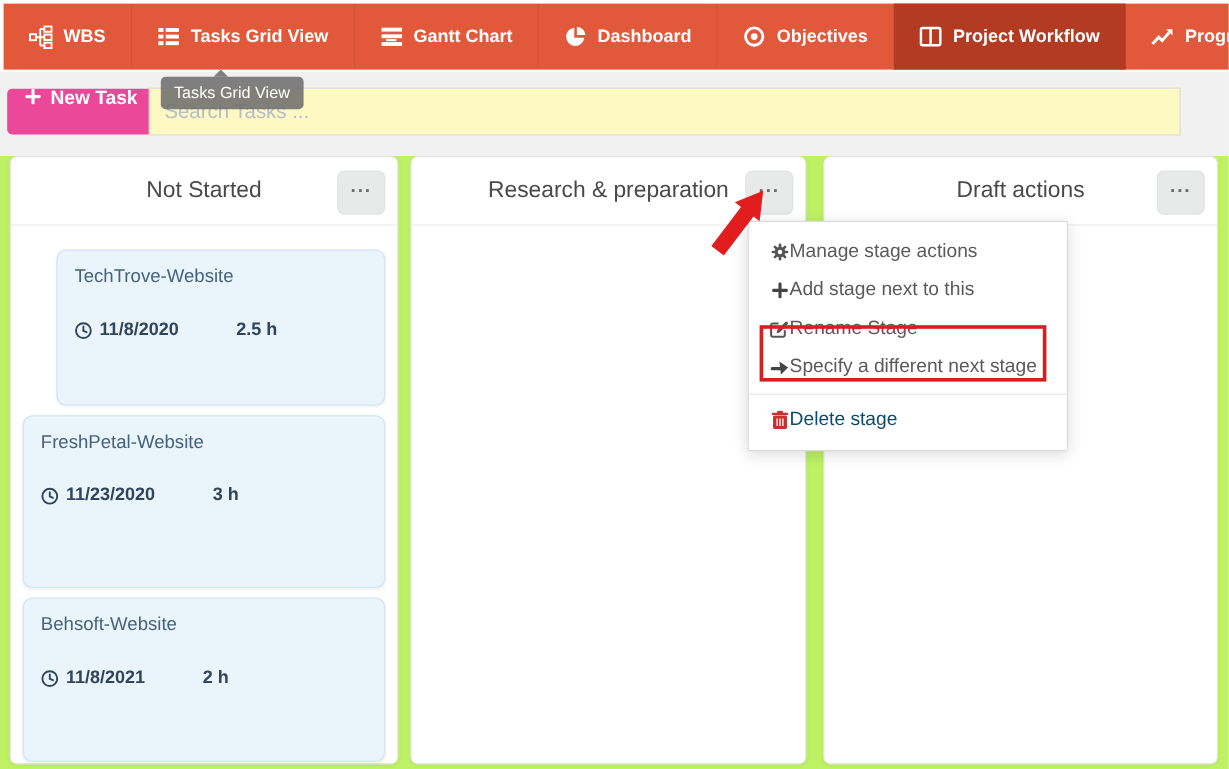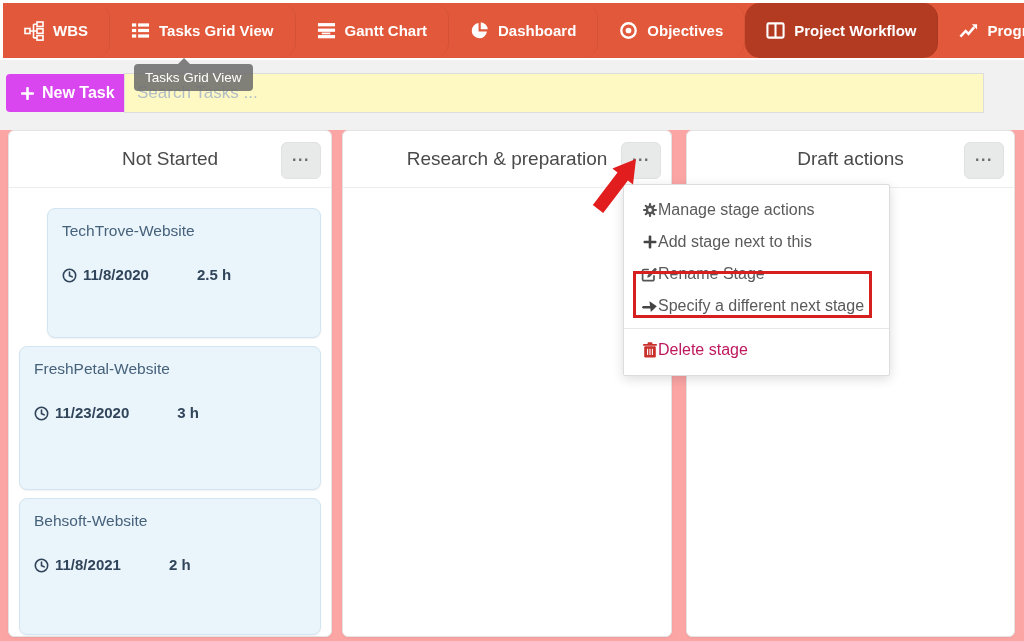--- a/index.html
+++ b/index.html
@@ -16,37 +16,36 @@
     position:absolute; left:3px; top:3px; right:0; height:55px;
     background:#e2583a;
     display:flex; align-items:stretch;
   }
   .nav-item {
     display:flex; align-items:center; gap:9px;
     padding:0 21px;
     color:#fff; font-size:15px; font-weight:700; white-space:nowrap;
     border-right:1px solid rgba(0,0,0,0.06);
     cursor:pointer;
-    border-radius:15px;
   }
   .nav-item.active { background:#b23b22; }
   .nav-item .nicon { display:inline-flex; }
 
   
   .toolbar {
     position:absolute; top:60px; left:0; right:0; height:70px;
     background:#f1f1f1;
   }
   .new-task {
     position:absolute; left:6px; top:14px; height:38px;
     padding:0 15px;
-    background:#d946ef; color:#fff;
+    background:#ec4899; color:#fff;
     border:none; border-radius:4px;
     font-family:inherit; font-size:16px; font-weight:700;
-    display:flex; align-items:center; gap:8px;
+    display:flex; gap:8px;
     cursor:pointer;
   }
   .search {
     position:absolute; left:124px; top:13px; width:860px; height:40px;
     background:#fef9c3; border:1px solid #dcdcdc;
     padding:0 12px;
     font-family:inherit; font-size:17px; color:#333;
   }
   .search::placeholder { color:#b3bec7; }
   .tooltip {
@@ -58,21 +57,21 @@
   }
   .tooltip::before {
     content:""; position:absolute; top:-6px; left:44px;
     border-left:6px solid transparent; border-right:6px solid transparent;
     border-bottom:6px solid rgba(110,110,110,0.88);
   }
 
   
   .board {
     position:absolute; top:130px; left:0; right:0; bottom:0;
-    background:#fca5a5;
+    background:#bef264;
   }
   .column {
     position:absolute; top:0; height:507px;
     background:#fff;
     border:1px solid #e4e4e4; border-radius:6px;
     box-shadow:0 1px 3px rgba(0,0,0,0.05);
   }
   .col-1 { left:8px;   width:324px; }
   .col-2 { left:342px; width:330px; }
   .col-3 { left:686px; width:329px; }
@@ -119,21 +118,21 @@
     padding:9px 0;
     z-index:10;
   }
   .menu-item {
     display:flex; align-items:center; 
     height:32px; padding:0 17px;
     font-size:16px; color:#5a5a5a;
     cursor:pointer; white-space:nowrap;
   }
   .menu-item .micon { display:inline-flex; width:17px; justify-content:center; }
-  .menu-item.danger { color:#be185d; }
+  .menu-item.danger { color:#0c4a6e; }
   .menu-sep { border-top:1px solid #e8e8e8; margin:6px 0 5px; }
 
   
   .red-box {
     position:absolute; left:633px; top:271px; width:239px; height:47px;
     border:3px solid #d61f1f;
     z-index:20; pointer-events:none;
   }
   .red-arrow {
     position:absolute; left:588px; top:153px;

